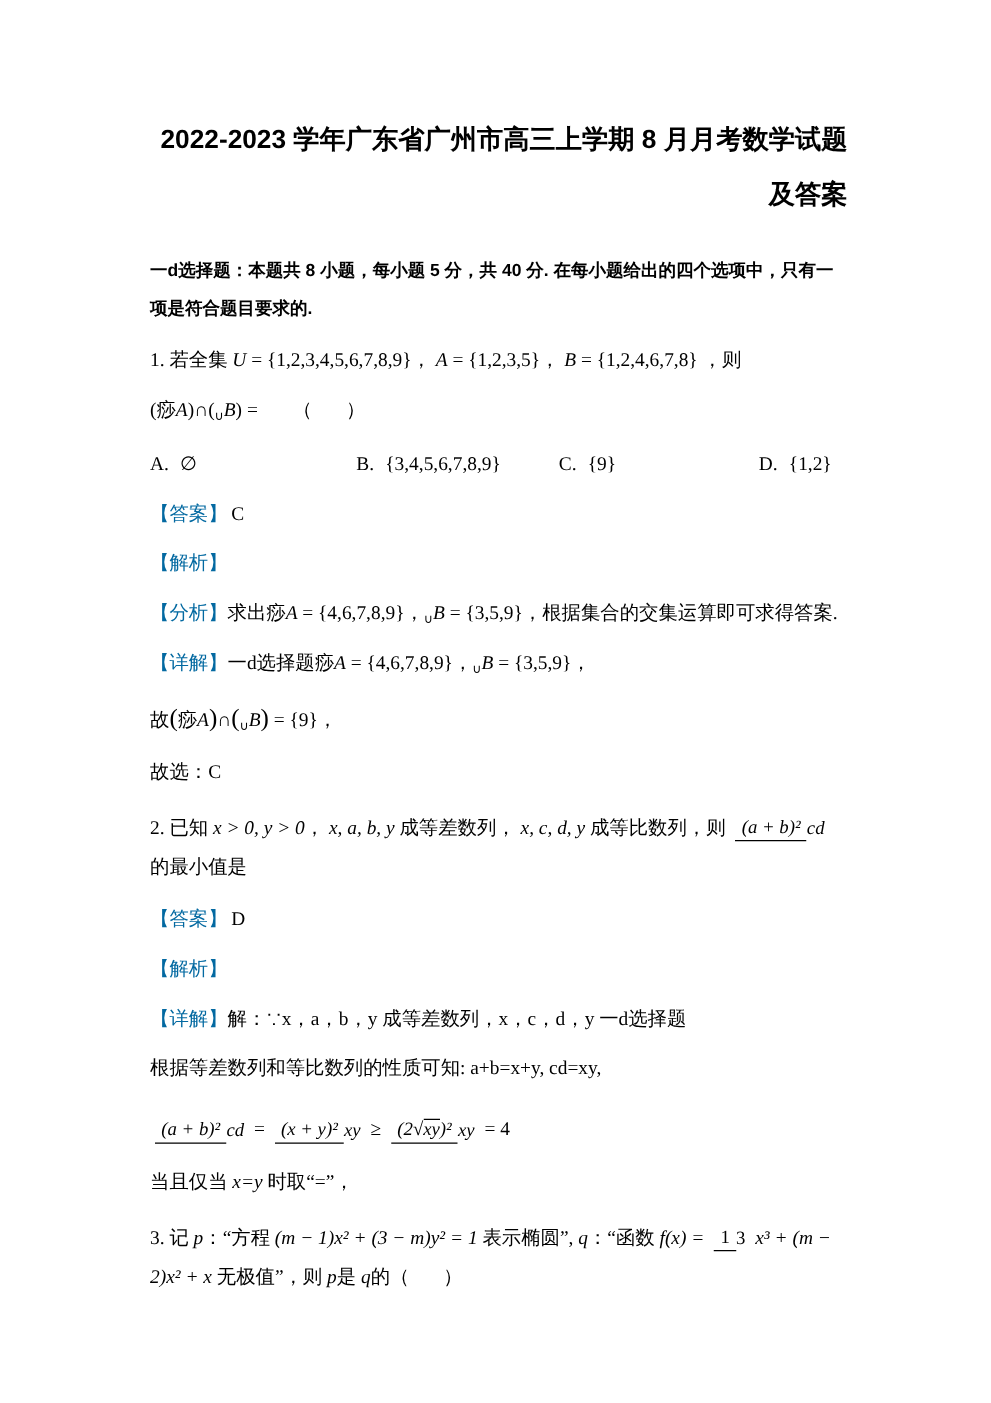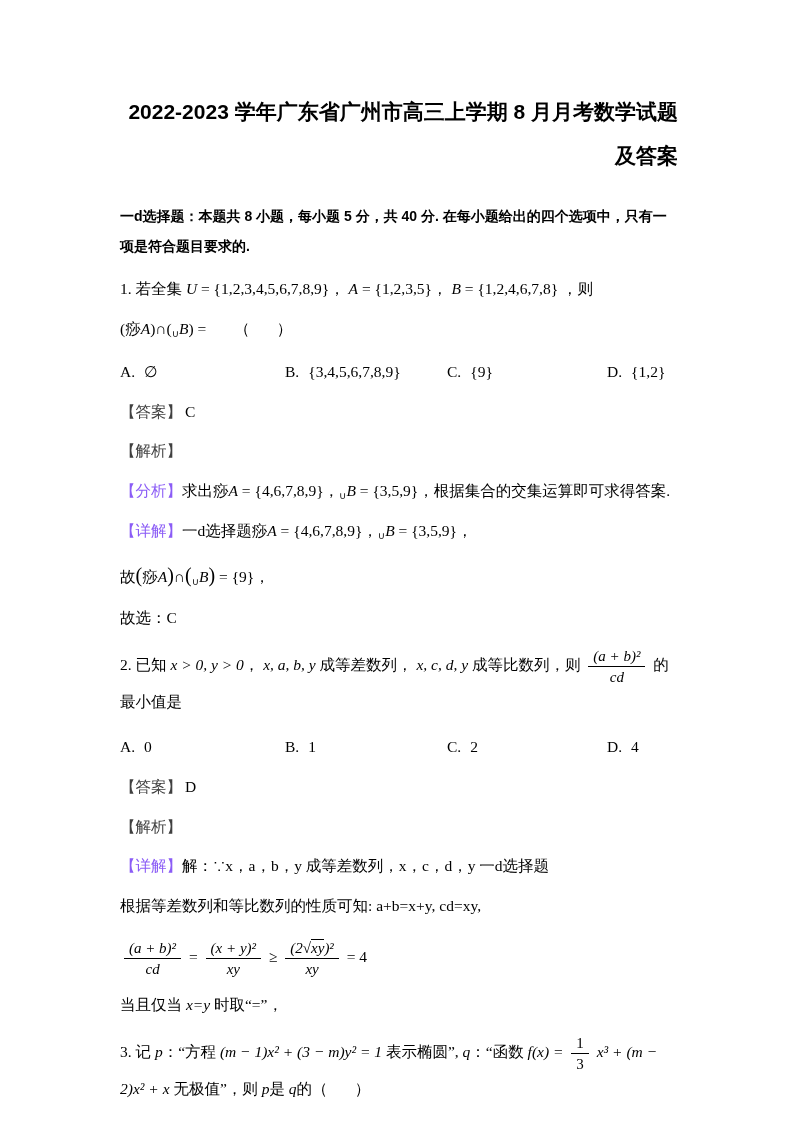--- a/index.html
+++ b/index.html
@@ -21,29 +21,29 @@
     font-weight:700;font-size:14px;line-height:2.1;
   }
   .line{margin-top:15px;line-height:1.6;}
   .qline{margin-top:16px;}
   .tallline{line-height:2.0;}
   .eqline{margin-top:20px;}
   .m{font-family:"Liberation Serif","DejaVu Serif",serif;font-style:italic;}
   .mn{font-family:"Liberation Serif","DejaVu Serif",serif;}
   .su{font-size:10px;vertical-align:-3px;font-family:"Liberation Serif",serif;}
   .bp{font-size:20px;}
-  .tag{color:#404040;}
-  .btag{color:#8b5cf6;}
+  .tag{color:#0369a1;}
+  .btag{color:#0369a1;}
   .ans{margin-left:3px;font-family:"Liberation Serif",serif;}
   .blank{white-space:pre;font-family:"Liberation Serif",serif;}
   .gap{margin-left:24px;}
   .opts{display:grid;grid-template-columns:165px 162px 160px 1fr;margin-top:18px;line-height:1.6;}
   .opt .olabel{margin-right:9px;font-family:"Liberation Serif",serif;}
   .frac{
-    display:inline-flex;flex-direction:column;text-align:center;
+    display:inline-flex;flex-direction:row;text-align:center;
     vertical-align:middle;margin:0 4px;line-height:1.2;font-size:15px;
     font-family:"Liberation Serif","DejaVu Serif",serif;
   }
   .frac .num{display:block;border-bottom:1px solid #000;padding:0 5px 1px 5px;}
   .frac .den{display:block;padding-top:1px;}
   .ovl{border-top:1.2px solid #000;}
 </style>
 </head>
 <body>
 
@@ -101,26 +101,20 @@
     <span class="m">x &gt; 0, y &gt; 0</span><span>，</span>
     <span class="m">x, a, b, y</span><span> 成等差数列，</span>
     <span class="m">x, c, d, y</span><span> 成等比数列，则</span>
     <span class="frac">
         <span class="num m">(a + b)²</span>
         <span class="den m">cd</span>
       </span>
     <span>的最小值是</span>
   </div>
 
-  <div class="opts">
-    <span class="opt"><span class="olabel">A.</span><span class="mn">0</span></span>
-    <span class="opt"><span class="olabel">B.</span><span class="mn">1</span></span>
-    <span class="opt"><span class="olabel">C.</span><span class="mn">2</span></span>
-    <span class="opt"><span class="olabel">D.</span><span class="mn">4</span></span>
-  </div>
 
   <div class="line">
     <span class="tag">【答案】</span><span class="ans">D</span>
   </div>
 
   <div class="line">
     <span class="tag">【解析】</span>
   </div>
 
   <div class="line">

